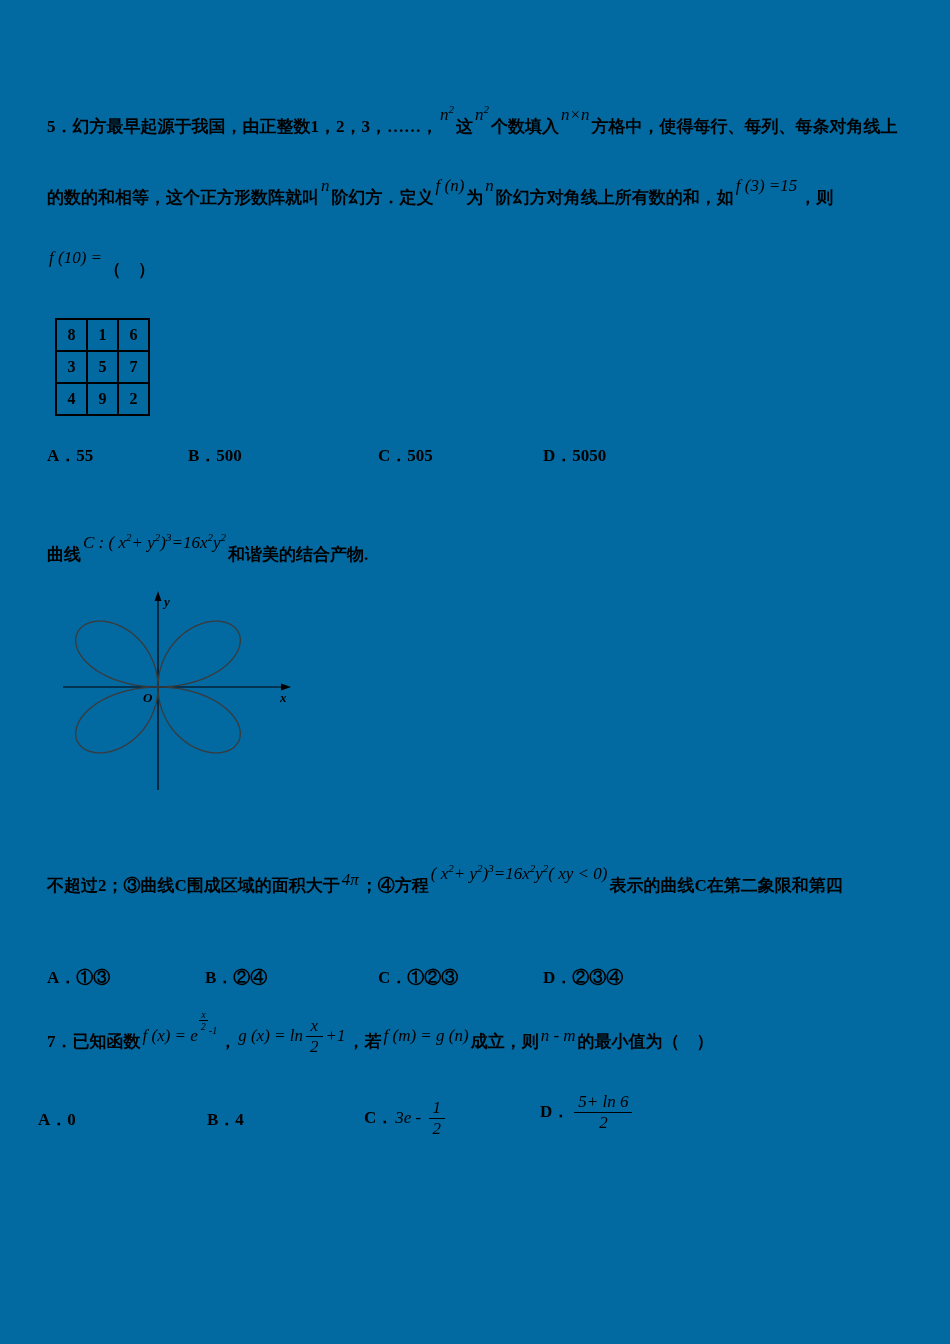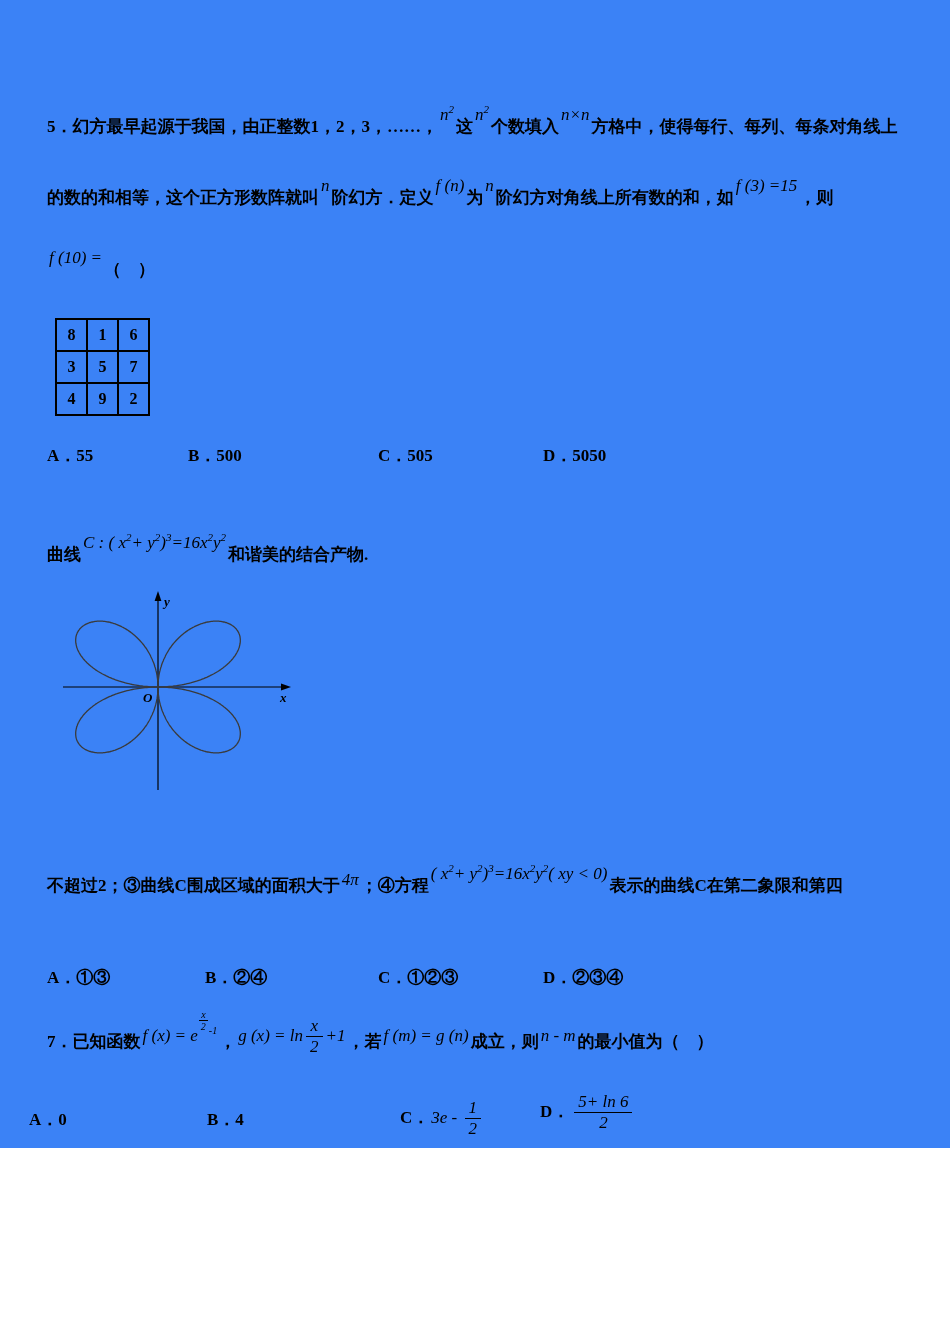--- a/index.html
+++ b/index.html
@@ -1,16 +1,16 @@
 <!DOCTYPE html>
 <html><head>
 <meta charset="utf-8">
 <style>
   html,body{margin:0;padding:0;background:#ffffff;}
-  .page{position:relative;width:950px;height:1148px;background:#3b82f6;overflow:hidden;color:#000;font-size:17px;}
+  .page{position:relative;width:950px;height:1344px;background:#0369a1;overflow:hidden;color:#000;font-size:17px;}
   .line{position:absolute;left:47px;width:885px;white-space:nowrap;font-family:"Liberation Serif","DejaVu Serif",serif;font-weight:700;}
   .t{font-family:"Liberation Serif","DejaVu Serif",serif;}
   .fm{font-family:"Liberation Serif","DejaVu Serif",serif;font-style:italic;font-weight:400;white-space:nowrap;margin:0 2px;}
   .fm sup{font-size:11px;line-height:0;}
   .up{position:relative;top:-12px;display:inline-block;}
   .up2{position:relative;top:-6px;display:inline-block;}
   .opt{position:absolute;font-family:"Liberation Serif","DejaVu Serif",serif;font-weight:700;white-space:nowrap;}
   .msq{position:absolute;left:55px;top:318px;border-collapse:collapse;font-family:"Liberation Serif","DejaVu Serif",serif;font-weight:700;font-size:16px;}
   .msq td{width:29px;height:30px;border:2px solid #000;text-align:center;padding:0;}
   .frac{display:inline-block;vertical-align:middle;text-align:center;line-height:1.2;margin:0 3px;font-style:italic;font-weight:400;font-family:"Liberation Serif","DejaVu Serif",serif;}
@@ -88,19 +88,19 @@
 
   <span class="opt" style="left:47px;top:966px">A．①③</span>
   <span class="opt" style="left:205px;top:966px">B．②④</span>
   <span class="opt" style="left:378px;top:966px">C．①②③</span>
   <span class="opt" style="left:543px;top:966px">D．②③④</span>
 
   <div class="line" style="top:1015px">
     <span class="t">7．</span><span class="t">已知函数</span><span class="fm up2"><span>f (x) = e</span><sup class="es"><span class="frac tf"><span class="num">x</span><span class="den">2</span></span><span>-1</span></sup></span><span class="t">，</span><span class="fm up2"><span>g (x) = ln</span><span class="frac"><span class="num">x</span><span class="den">2</span></span><span>+1</span></span><span class="t">，若</span><span class="fm up2">f (m) = g (n)</span><span class="t">成立，则</span><span class="fm up2">n - m</span><span class="t">的最小值为（　）</span>
   </div>
 
-  <span class="opt" style="left:29px;top:1108px">A．0</span>
+  <span class="opt" style="left:38px;top:1108px">A．0</span>
   <span class="opt" style="left:207px;top:1108px">B．4</span>
-  <span class="opt" style="left:400px;top:1098px"><span class="t">C．</span><span class="fm"><span>3e - </span><span class="frac"><span class="num">1</span><span class="den">2</span></span></span></span>
+  <span class="opt" style="left:364px;top:1098px"><span class="t">C．</span><span class="fm"><span>3e - </span><span class="frac"><span class="num">1</span><span class="den">2</span></span></span></span>
   <span class="opt" style="left:540px;top:1092px"><span class="t">D．</span><span class="fm"><span class="frac"><span class="num">5+ ln 6</span><span class="den">2</span></span></span></span>
 
 
 </div>
 
 </body></html>

